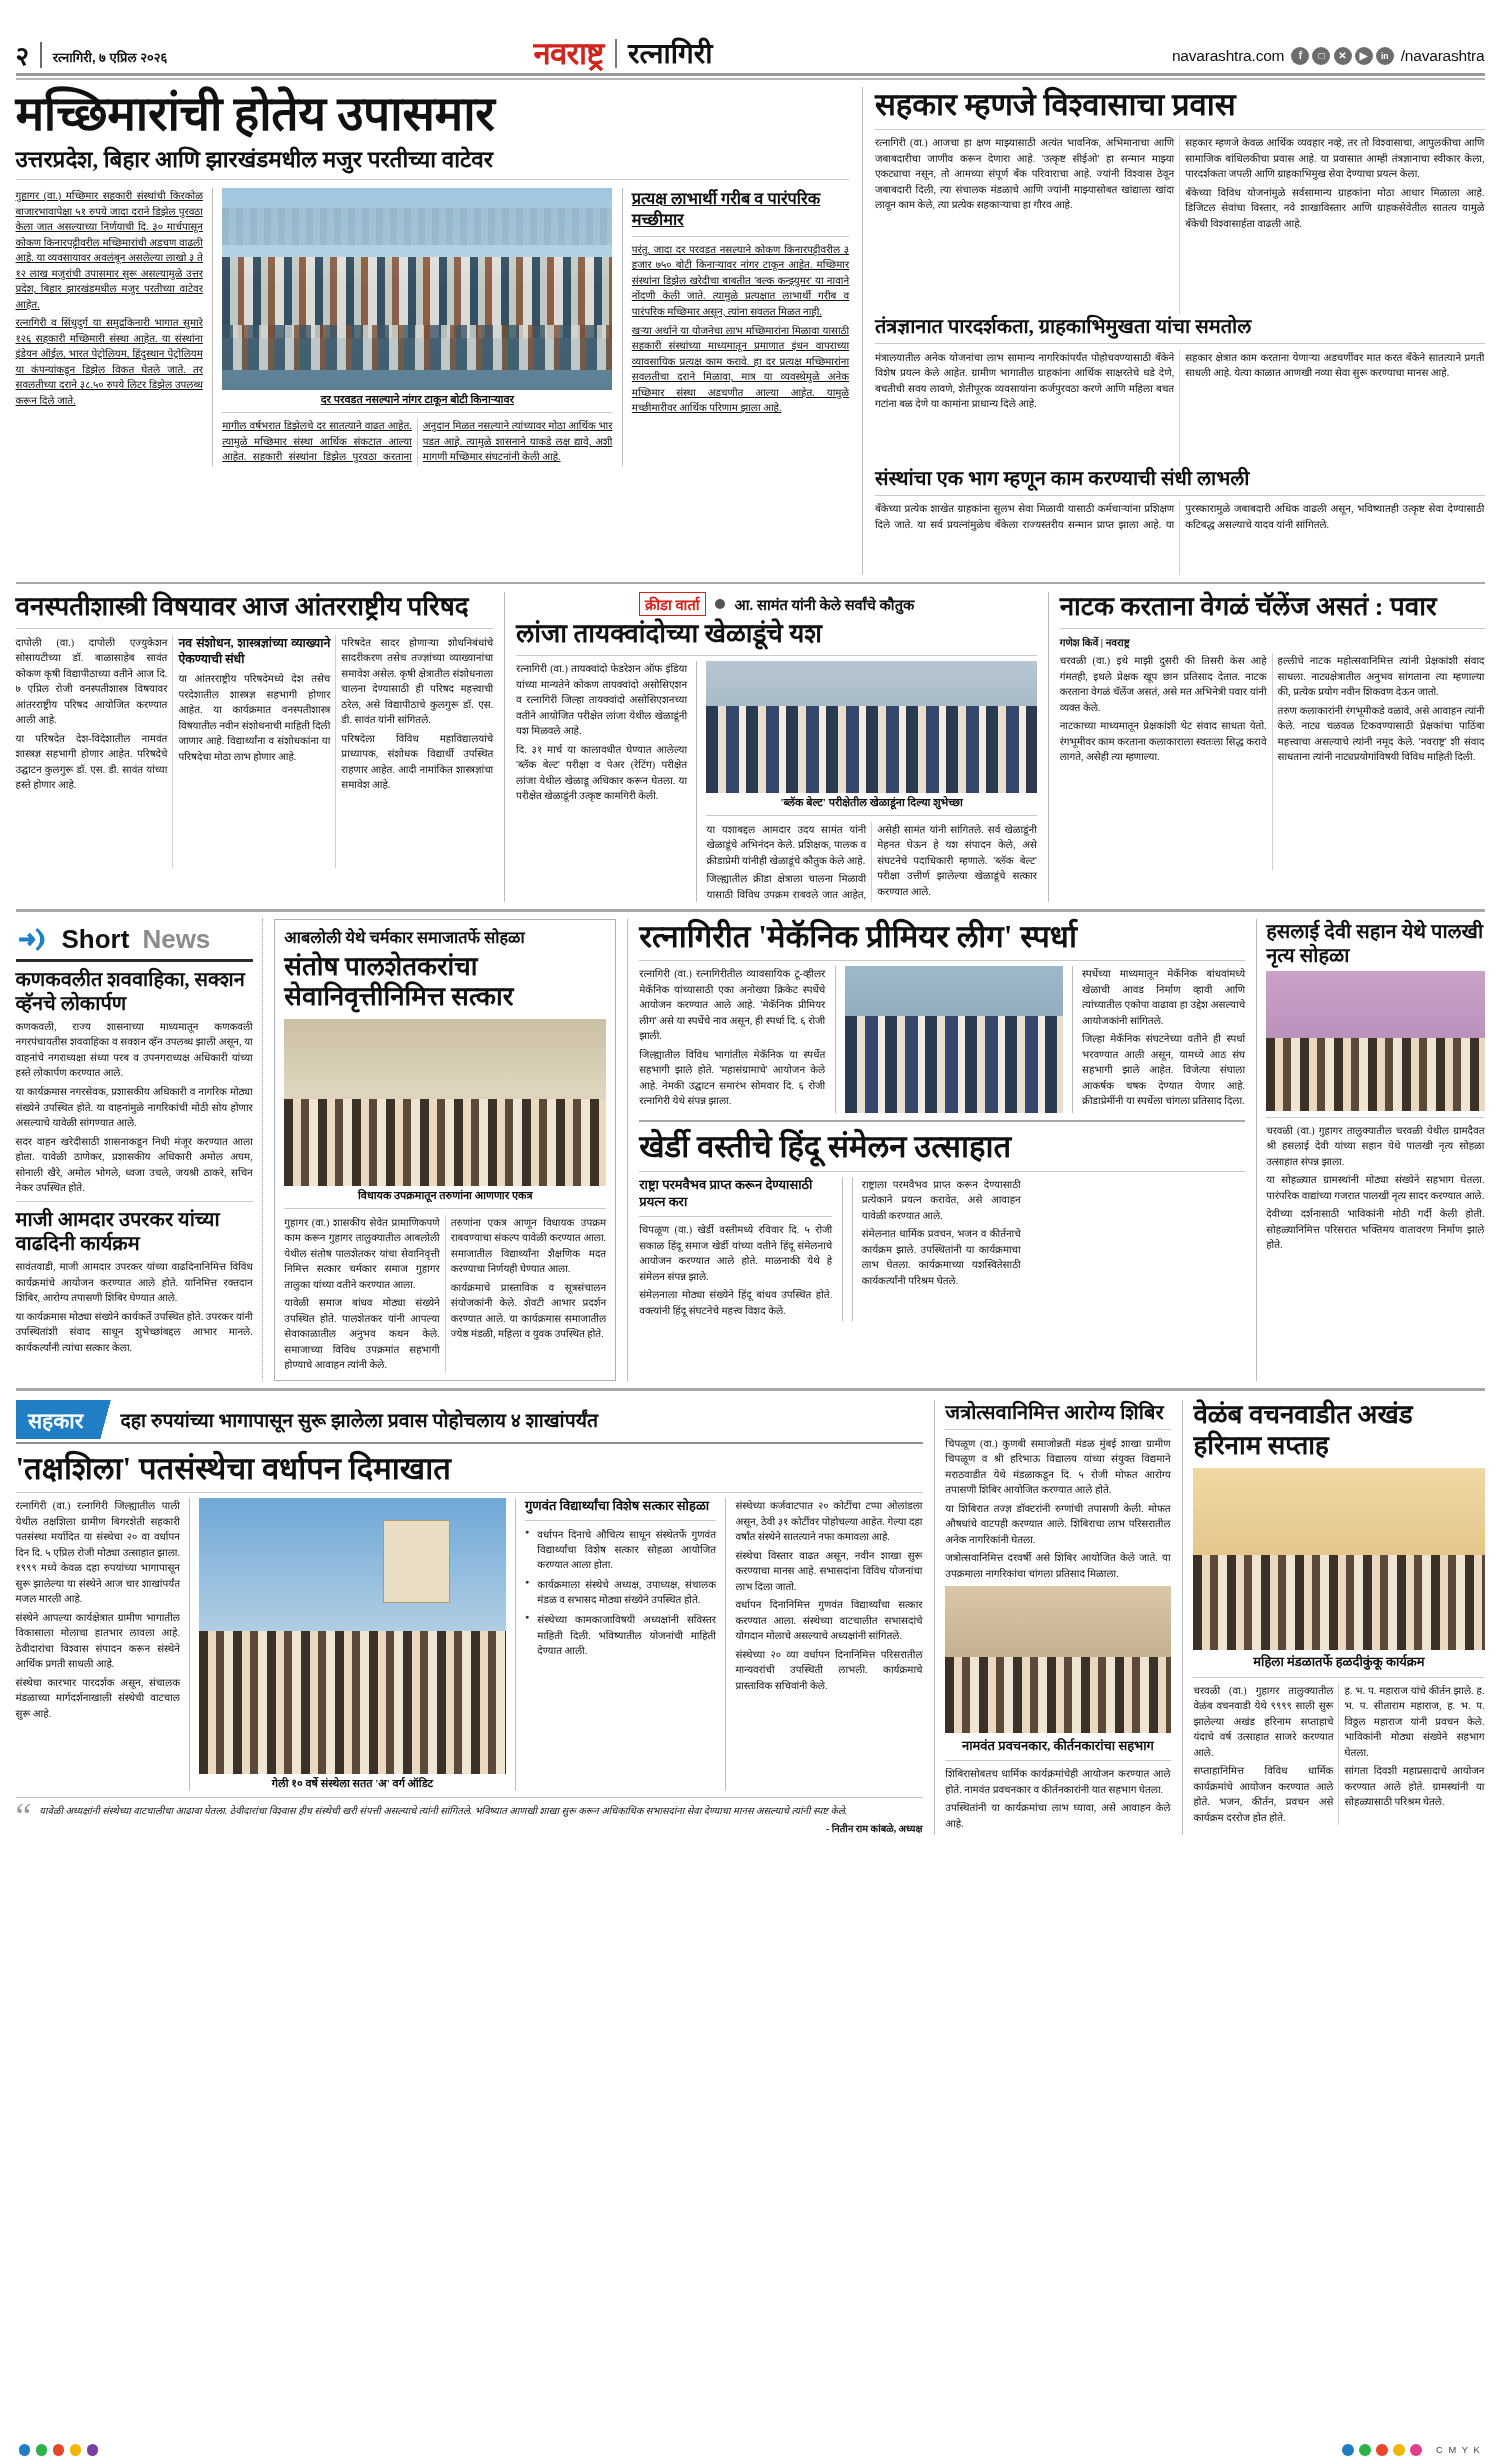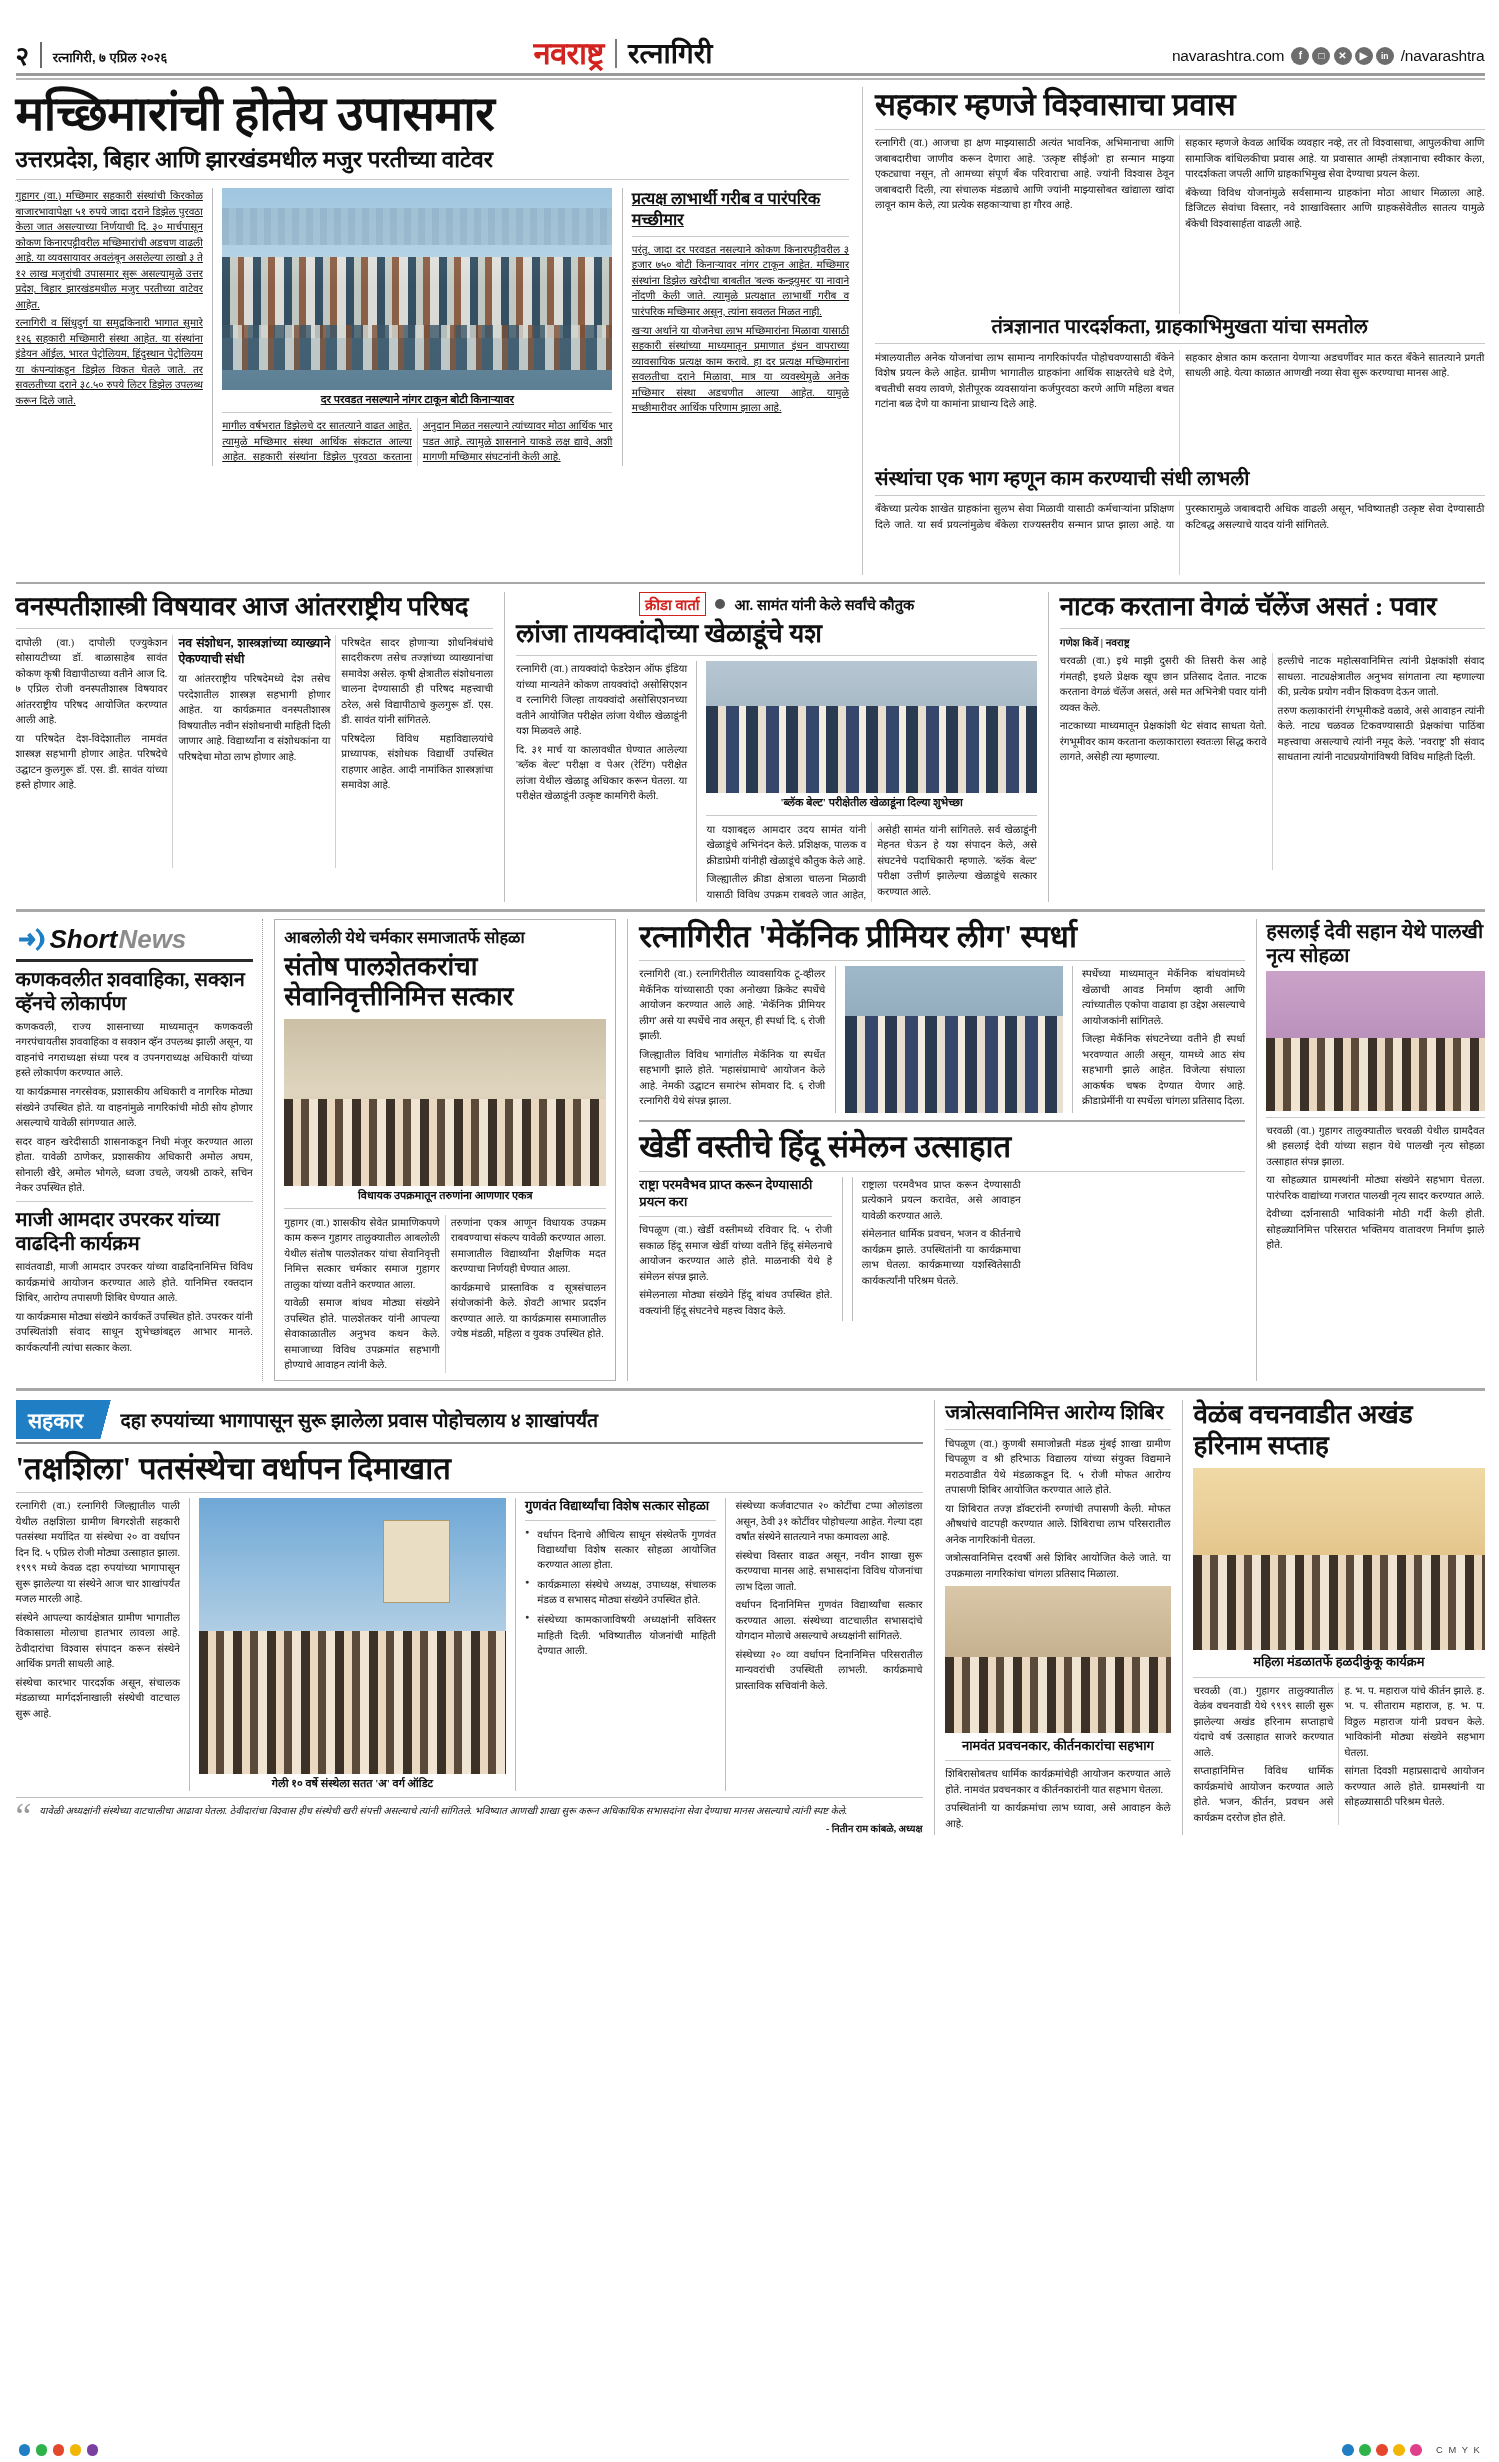--- a/index.html
+++ b/index.html
@@ -98,21 +98,21 @@
   .team-row { position: absolute; bottom: 0; left: 0; right: 0; height: 66%;
               background: repeating-linear-gradient(90deg,#2a3a50 0 12.4px,#e8dfd0 12.4px 20px,#35476a 20px 33px,#f2ece1 33px 40px); }
 
   
   .band3 { display: flex; margin-top: 6.2px; }
   .b3-a { width: 247px; padding-right: 9.3px; }
   .b3-b { width: 365px; padding: 0 11px; }
   .b3-c { width: 629px; padding: 0 11px; }
   .b3-d { width: 228px; padding-left: 9.3px; }
 
-  .shortnews { display: flex; align-items: center; gap: 1px; margin: 4.7px 0 3.1px; font-style: italic; }
+  .shortnews { display: flex; align-items: center; gap: 13px; margin: 4.7px 0 3.1px; }
   .sn-ico { width: 33px; height: 33px; position: relative; }
   .sn-ico svg { display: block; }
   .sn-t1 { font-size: 26px; font-weight: 700; font-family: "Liberation Sans", sans-serif; color: #111; }
   .sn-t2 { font-size: 26px; font-weight: 700; font-family: "Liberation Sans", sans-serif; color: #8c8c8c; }
   .sn-rule { height: 3.1px; background: #2b2b2b; margin-bottom: 4.7px; }
 
   .boxed { border: 0.8px solid #b0b0b0; padding: 7.8px 9.3px; }
   .ph-felicit { height: 167px; background: linear-gradient(#cbbfa6 0%, #e0d6bf 45%, #8f8269 100%); }
   .ph-mpl { height: 147px; background: linear-gradient(#9fb8c9 0%, #7d98ab 100%); }
   .ph-hindu { height: 167px; background: linear-gradient(#e5c98f 0%, #caa765 100%); }
@@ -220,21 +220,21 @@
     </div>
 
     <div class="top-right">
       <div class="hl-lg">सहकार म्हणजे विश्वासाचा प्रवास</div>
       <div class="hr-hair"></div>
       <div class="body cols2" style="height:179px">
         <p>रत्नागिरी (वा.) आजचा हा क्षण माझ्यासाठी अत्यंत भावनिक, अभिमानाचा आणि जबाबदारीचा जाणीव करून देणारा आहे. 'उत्कृष्ट सीईओ' हा सन्मान माझ्या एकट्याचा नसून, तो आमच्या संपूर्ण बँक परिवाराचा आहे. ज्यांनी विश्वास ठेवून जबाबदारी दिली, त्या संचालक मंडळाचे आणि ज्यांनी माझ्यासोबत खांद्याला खांदा लावून काम केले, त्या प्रत्येक सहकाऱ्याचा हा गौरव आहे.</p>
         <p>सहकार म्हणजे केवळ आर्थिक व्यवहार नव्हे, तर तो विश्वासाचा, आपुलकीचा आणि सामाजिक बांधिलकीचा प्रवास आहे. या प्रवासात आम्ही तंत्रज्ञानाचा स्वीकार केला, पारदर्शकता जपली आणि ग्राहकाभिमुख सेवा देण्याचा प्रयत्न केला.</p>
         <p>बँकेच्या विविध योजनांमुळे सर्वसामान्य ग्राहकांना मोठा आधार मिळाला आहे. डिजिटल सेवांचा विस्तार, नवे शाखाविस्तार आणि ग्राहकसेवेतील सातत्य यामुळे बँकेची विश्वासार्हता वाढली आहे.</p>
       </div>
-      <div class="hl-sm" style="text-align:center">तंत्रज्ञानात पारदर्शकता, ग्राहकाभिमुखता यांचा समतोल</div>
+      <div class="hl-sm" style="">तंत्रज्ञानात पारदर्शकता, ग्राहकाभिमुखता यांचा समतोल</div>
       <div class="hr-hair"></div>
       <div class="body cols2" style="height:116px">
         <p>मंत्रालयातील अनेक योजनांचा लाभ सामान्य नागरिकांपर्यंत पोहोचवण्यासाठी बँकेने विशेष प्रयत्न केले आहेत. ग्रामीण भागातील ग्राहकांना आर्थिक साक्षरतेचे धडे देणे, बचतीची सवय लावणे, शेतीपूरक व्यवसायांना कर्जपुरवठा करणे आणि महिला बचत गटांना बळ देणे या कामांना प्राधान्य दिले आहे.</p>
         <p>सहकार क्षेत्रात काम करताना येणाऱ्या अडचणींवर मात करत बँकेने सातत्याने प्रगती साधली आहे. येत्या काळात आणखी नव्या सेवा सुरू करण्याचा मानस आहे.</p>
       </div>
       <div class="hl-sm">संस्थांचा एक भाग म्हणून काम करण्याची संधी लाभली</div>
       <div class="hr-hair"></div>
       <div class="body cols2" style="height:74px">
         <p>बँकेच्या प्रत्येक शाखेत ग्राहकांना सुलभ सेवा मिळावी यासाठी कर्मचाऱ्यांना प्रशिक्षण दिले जाते. या सर्व प्रयत्नांमुळेच बँकेला राज्यस्तरीय सन्मान प्राप्त झाला आहे. या पुरस्कारामुळे जबाबदारी अधिक वाढली असून, भविष्यातही उत्कृष्ट सेवा देण्यासाठी कटिबद्ध असल्याचे यादव यांनी सांगितले.</p>
       </div>

